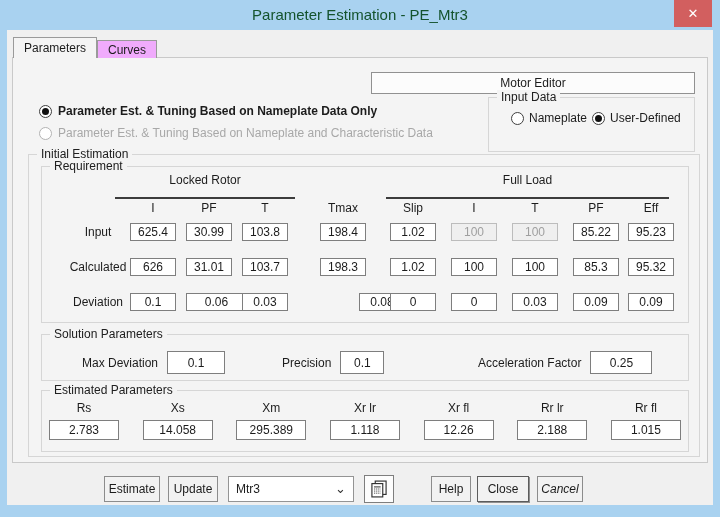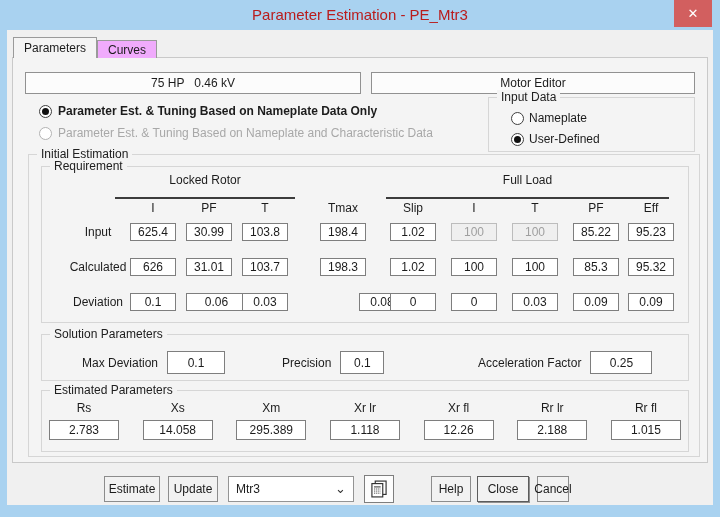--- a/index.html
+++ b/index.html
@@ -4,21 +4,21 @@
 <style>
   * { box-sizing: border-box; margin: 0; padding: 0; cursor: default; }
   html,body { width:720px; height:517px; }
   body {
     font-family: "Liberation Sans", "DejaVu Sans", sans-serif;
     font-size: 12px; color: #1c1c1c;
     overflow: hidden;
   }
   .window { position:relative; width:720px; height:517px; background:#a9d2f0; }
   .titlebar { position:absolute; left:0; top:0; right:0; height:30px; }
-  .title { display:block; text-align:center; line-height:30px; font-size:15px; color:#b91c1c; }
+  .title { display:block; text-align:center; line-height:30px; font-size:15px; color:#14532d; }
   .close-btn {
     position:absolute; right:8px; top:0; width:38px; height:27px;
     background:#d25f5f; color:#fff; border:none; font-size:13px; font-weight:bold;
     display:flex; align-items:center; justify-content:center; font-family:inherit;
   }
   .dialog { position:absolute; left:7px; top:30px; width:706px; height:475px; background:#f0f0f0; }
 
   
   .tabstrip { position:absolute; left:6px; top:7px; height:21px; display:flex; align-items:flex-end; z-index:3; }
   .tab {
@@ -45,21 +45,21 @@
     border:1px solid #3f3f3f; position:relative; flex:none;
   }
   .radio.sel::after { content:""; position:absolute; inset:2px; border-radius:50%; background:#111; }
   .radio.dis { border-color:#b3b3b3; }
   .boldlbl { font-weight:bold; }
   .disabled .optlabel { color:#a8a8a8; }
 
   .group { position:absolute; border:1px solid #d6d6d6; background:transparent; }
   .glabel { position:absolute; top:-8px; left:8px; background:#f4f4f4; padding:0 4px; font-size:12px; line-height:14px; color:#202020; white-space:nowrap; }
 
-  .idg-options { position:absolute; left:22px; top:12px; display:flex; flex-direction:column; gap:5px; }
+  .idg-options { position:absolute; left:22px; top:12px; display:flex; gap:5px; }
   .optrow2 { display:flex; align-items:center; gap:5px; height:16px; }
 
   .ghead { position:absolute; text-align:center; font-size:12px; }
   .uline { position:absolute; height:2px; background:#3c3c3c; }
   .colhead { position:absolute; text-align:center; font-size:12px; }
   .rowlabel { position:absolute; text-align:center; font-size:12px; }
   .vbox {
     position:absolute; height:18px; background:#fff; border:1px solid #7e7e7e;
     display:flex; align-items:center; justify-content:center; font-size:12px;
   }
@@ -104,21 +104,20 @@
     </button>
   </div>
 
   <div class="dialog">
     <div class="tabstrip" id="tabstrip">
         <div class="tab active">Parameters</div>
         <div class="tab">Curves</div>
       </div>
 
     <div class="tabpanel">
-      <div class="field field-l">75 HP   0.46 kV</div>
       <div class="field field-r">Motor Editor</div>
 
       <div id="est-options">
           <div class="optrow" style="top: 45px;">
             <div class="radio sel"></div>
             <div class="optlabel boldlbl">Parameter Est. &amp; Tuning Based on Nameplate Data Only</div>
           </div>
           <div class="optrow disabled" style="top: 67px;">
             <div class="radio dis"></div>
             <div class="optlabel">Parameter Est. &amp; Tuning Based on Nameplate and Characteristic Data</div>
@@ -256,15 +255,15 @@
         <rect x="7.5" y="2.5" width="13" height="16" fill="#ffffff" stroke="#333333" stroke-width="1.4"></rect>
         <rect x="3.5" y="5.5" width="13" height="16" fill="#ffffff" stroke="#333333" stroke-width="1.4"></rect>
         <line x1="6" y1="12" x2="14" y2="12" stroke="#333333" stroke-width="1" stroke-dasharray="1.5 1"></line>
         <line x1="6" y1="14.5" x2="14" y2="14.5" stroke="#333333" stroke-width="1" stroke-dasharray="1.5 1"></line>
         <line x1="6" y1="17" x2="14" y2="17" stroke="#333333" stroke-width="1" stroke-dasharray="1.5 1"></line>
         <line x1="6" y1="9.5" x2="14" y2="9.5" stroke="#333333" stroke-width="1.2"></line>
       </svg>
     </button>
     <button class="btn" style="left:424px; width:40px;">Help</button>
     <button class="btn default" style="left:470px; width:52px;">Close</button>
-    <button class="btn" style="left:530px; width:32px;">Cancel</button>
+    <button class="btn" style="left:530px; width:46px;font-style:italic;">Cancel</button>
   </div>
 </div>
 
 </body></html>

